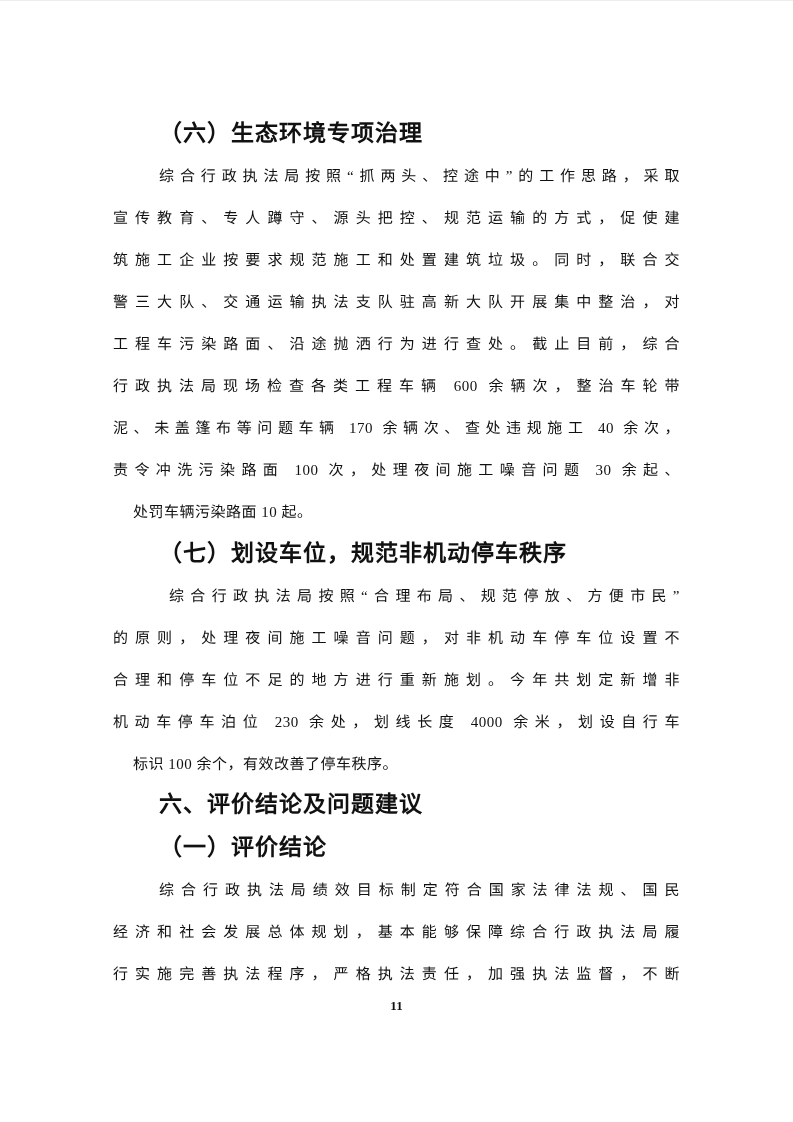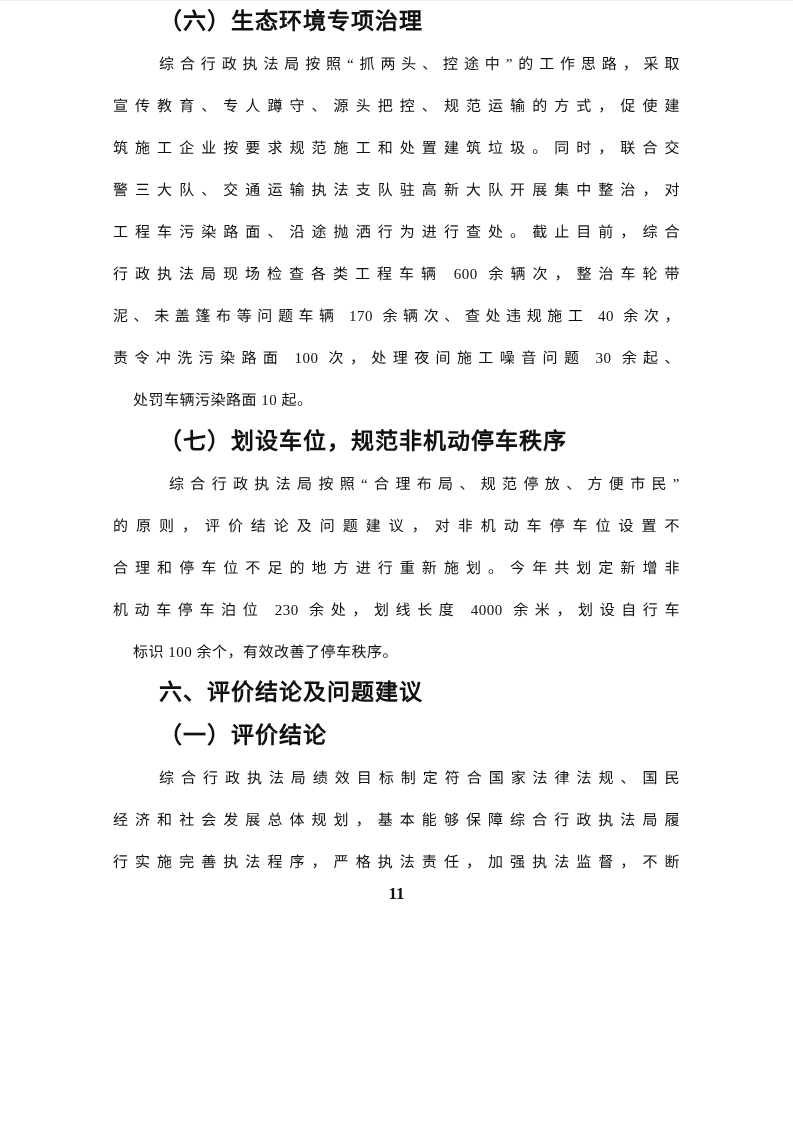--- a/index.html
+++ b/index.html
@@ -13,20 +13,21 @@
     height: 1122px;
     margin: 0 auto;
     background: #ffffff;
     border-top: 1px solid #ededed;
     overflow: hidden;
     color: #111111;
     box-sizing: border-box;
   }
   .content {
     margin: 0 113px;
+    padding-top: 112px;
   }
   
   .line {
     font-family: Liberation Serif, serif;
     font-size: 15px;
     line-height: 42px;
     height: 42px;
     text-align: justify;
     text-align-last: justify;
     white-space: nowrap;
@@ -56,21 +57,21 @@
     letter-spacing: 1px;
   }
   
   .h.hei {
     font-family: Liberation Mono, monospace;
     font-weight: 600;
     letter-spacing: 1px;
   }
   .page-number {
     font-family: "Liberation Serif", "DejaVu Serif", serif;
-    font-size: 17px;
+    font-size: 13px;
     font-weight: 700;
     line-height: 18px;
     text-align: center;
     margin-top: 2px;
     color: #111111;
   }
 </style>
 </head>
 <body>
 
@@ -88,21 +89,21 @@
       <div class="line">行政执法局现场检查各类工程车辆 600 余辆次，整治车轮带</div>
       <div class="line">泥、未盖篷布等问题车辆 170 余辆次、查处违规施工 40 余次，</div>
       <div class="line">责令冲洗污染路面 100 次，处理夜间施工噪音问题 30 余起、</div>
       <div class="line last">处罚车辆污染路面 10 起。</div>
     </div>
 
     <div class="h kai">（七）划设车位，规范非机动停车秩序</div>
 
     <div>
       <div class="line first-lg">综合行政执法局按照“合理布局、规范停放、方便市民”</div>
-      <div class="line">的原则，评价结论及问题建议，对非机动车停车位设置不</div>
+      <div class="line">的原则，处理夜间施工噪音问题，对非机动车停车位设置不</div>
       <div class="line">合理和停车位不足的地方进行重新施划。今年共划定新增非</div>
       <div class="line">机动车停车泊位 230 余处，划线长度 4000 余米，划设自行车</div>
       <div class="line last">标识 100 余个，有效改善了停车秩序。</div>
     </div>
 
     <div class="h hei">六、评价结论及问题建议</div>
 
     <div class="h kai">（一）评价结论</div>
 
     <div>

